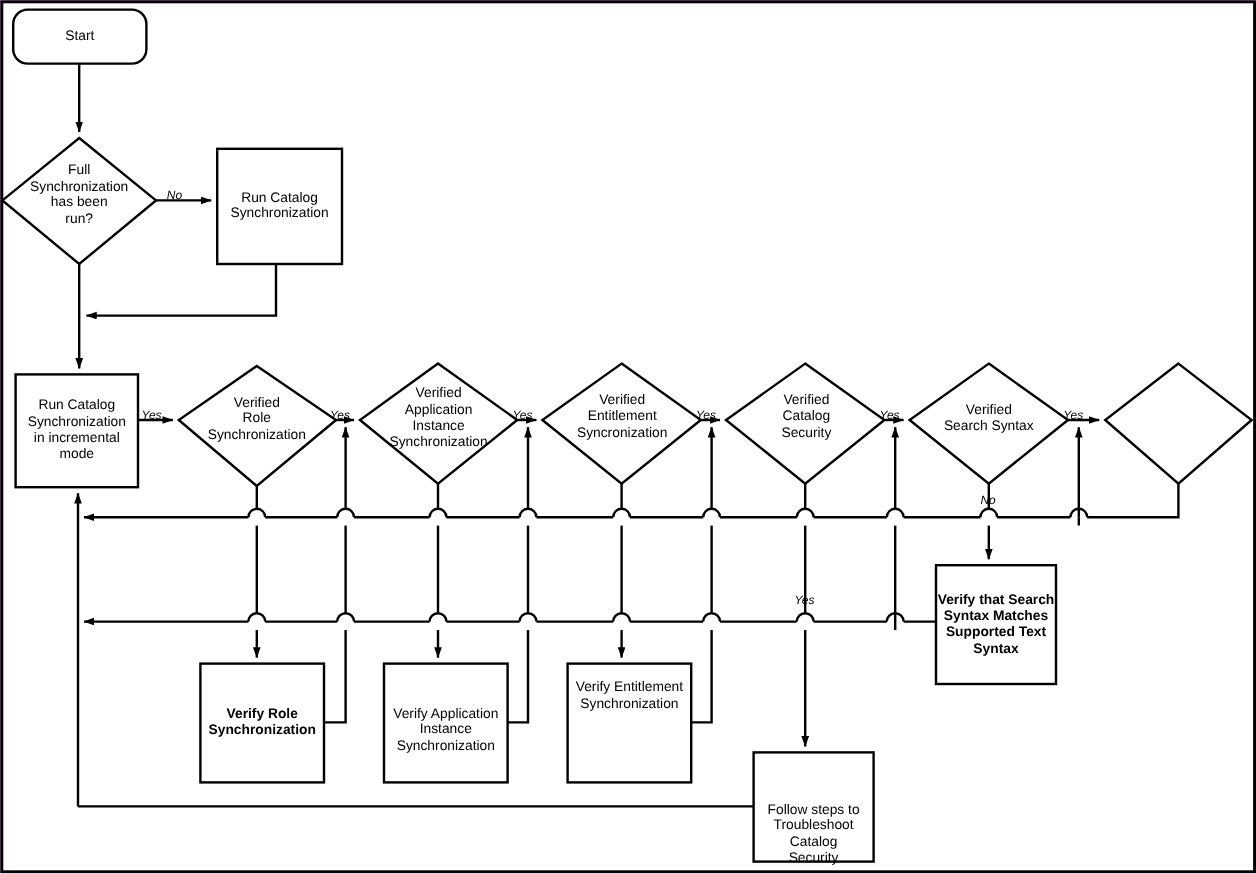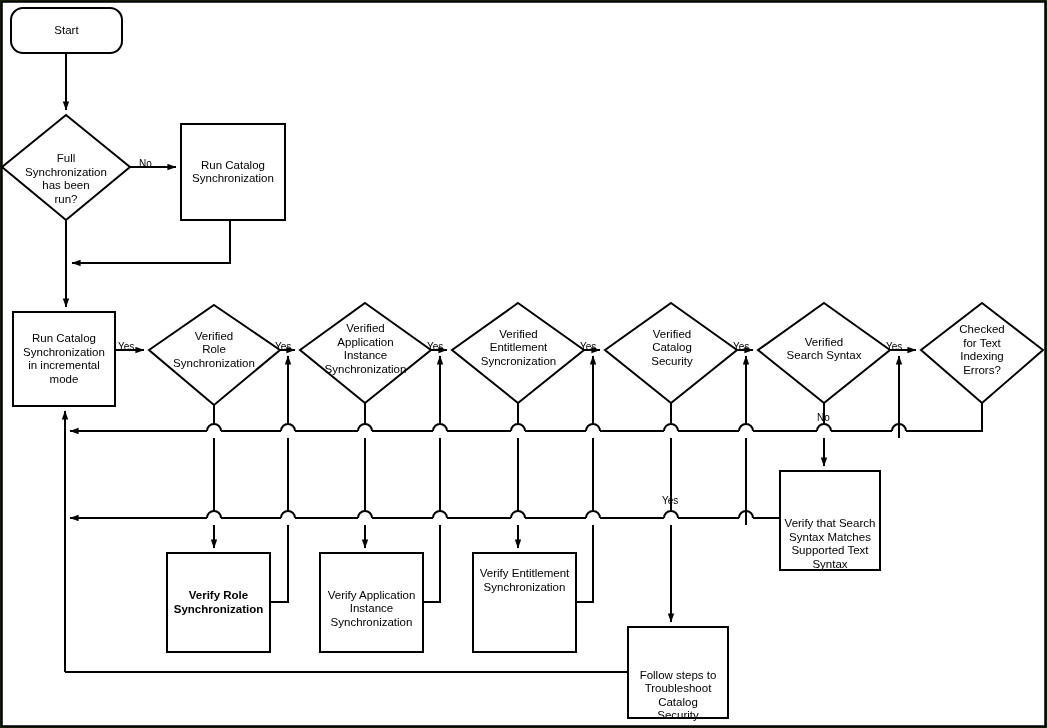--- a/index.html
+++ b/index.html
@@ -1,37 +1,38 @@
 <!DOCTYPE html>
 <html><head>
 <meta charset="utf-8">
 <title>Catalog Synchronization Troubleshooting Flowchart</title>
 <style>
   html,body{margin:0;padding:0;background:#ffffff;}
   body{font-family:"Liberation Sans","DejaVu Sans",sans-serif;}
-  #canvas{position:relative;width:1047px;height:728px;background:#4d7c0f;overflow:hidden;}
+  #canvas{position:relative;width:1047px;height:728px;background:#f0abfc;overflow:hidden;}
   #canvas svg{position:absolute;left:0;top:0;width:1047px;height:728px;}
   .nodetext{
     position:absolute;
     display:flex;
     align-items:center;
     justify-content:center;
     text-align:center;
     font-size:11.5px;
     line-height:13.5px;
     color:#000000;
     pointer-events:none;
     white-space:pre-line;
   }
   .edgelabel{
     position:absolute;
     font-size:10px;
     line-height:11px;
     color:#000000;
     white-space:nowrap;
+    font-style:italic;
   }
 </style>
 </head>
 <body>
 
 <div id="canvas">
 
   <svg xmlns="http://www.w3.org/2000/svg" viewBox="0 0 1047 728">
     <defs>
       <marker id="arrow" markerWidth="10" markerHeight="10" refX="8.6" refY="3.2" orient="auto" markerUnits="userSpaceOnUse">
@@ -175,21 +176,21 @@
       <path d="M899,424 L899,356" marker-end="url(#arrow)"></path>
       <path d="M899,438 L899,431"></path>
 
       <path d="M746,525 L746,511"></path>
       <path d="M746,511 L746,438"></path>
       <path d="M746,424 L746,356" marker-end="url(#arrow)"></path>
     </g>
   </svg>
 
   <div class="nodetext" style="left:11px;top:8px;width:111px;height:45px;">Start</div>
-  <div class="nodetext" style="left:6px;top:130px;width:120px;height:98px;">Full
+  <div class="nodetext" style="left:6px;top:114px;width:120px;height:98px;">Full
 Synchronization
 has been
 run?</div>
   <div class="nodetext" style="left:181px;top:124px;width:104px;height:96px;">Run Catalog
 Synchronization</div>
   <div class="nodetext" style="left:13px;top:312px;width:102px;height:94px;">Run Catalog
 Synchronization
 in incremental
 mode</div>
 
@@ -201,33 +202,29 @@
 Instance
 Synchronization</div>
   <div class="nodetext" style="left:456px;top:307px;width:125px;height:82px;">Verified
 Entitlement
 Syncronization</div>
   <div class="nodetext" style="left:613px;top:307px;width:118px;height:82px;">Verified
 Catalog
 Security</div>
   <div class="nodetext" style="left:762px;top:313px;width:124px;height:72px;">Verified
 Search Syntax</div>
-  <div class="nodetext" style="left:926px;top:307px;width:112px;height:86px;">Checked
-for Text
-Indexing
-Errors?</div>
 
   <div class="nodetext" style="left:163px;top:553px;width:111px;height:99px;font-weight:bold;">Verify Role
 Synchronization</div>
   <div class="nodetext" style="left:316px;top:553px;width:111px;height:112px;">Verify Application
 Instance
 Synchronization</div>
   <div class="nodetext" style="left:469px;top:531px;width:111px;height:99px;">Verify Entitlement
 Synchronization</div>
-  <div class="nodetext" style="left:778px;top:494px;width:104px;height:100px;">Verify that Search
+  <div class="nodetext" style="left:778px;top:471px;width:104px;height:100px;font-weight:bold;">Verify that Search
 Syntax Matches
 Supported Text
 Syntax</div>
   <div class="nodetext" style="left:628px;top:627px;width:100px;height:91px;margin-top:23px;">Follow steps to
 Troubleshoot
 Catalog
 Security</div>
 
   <div class="edgelabel" style="left:139px;top:158px;">No</div>
   <div class="edgelabel" style="left:118px;top:341px;">Yes</div>

